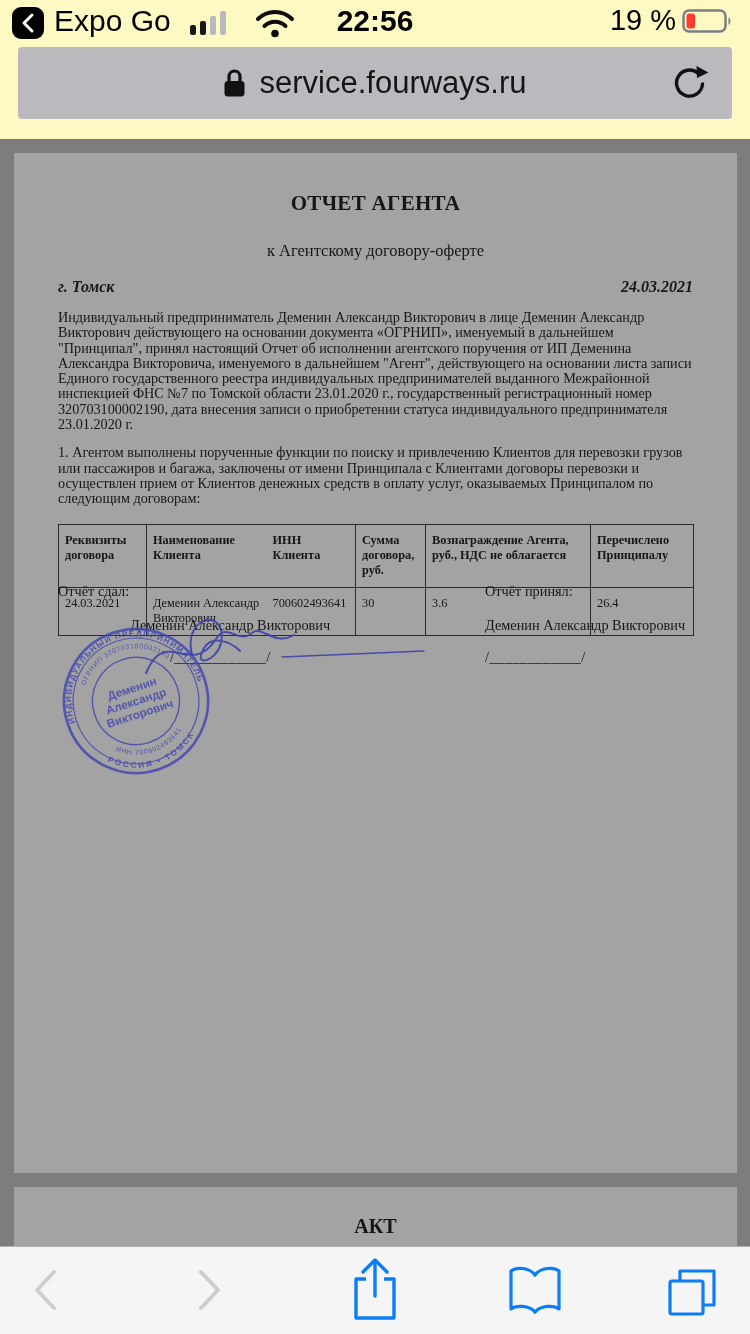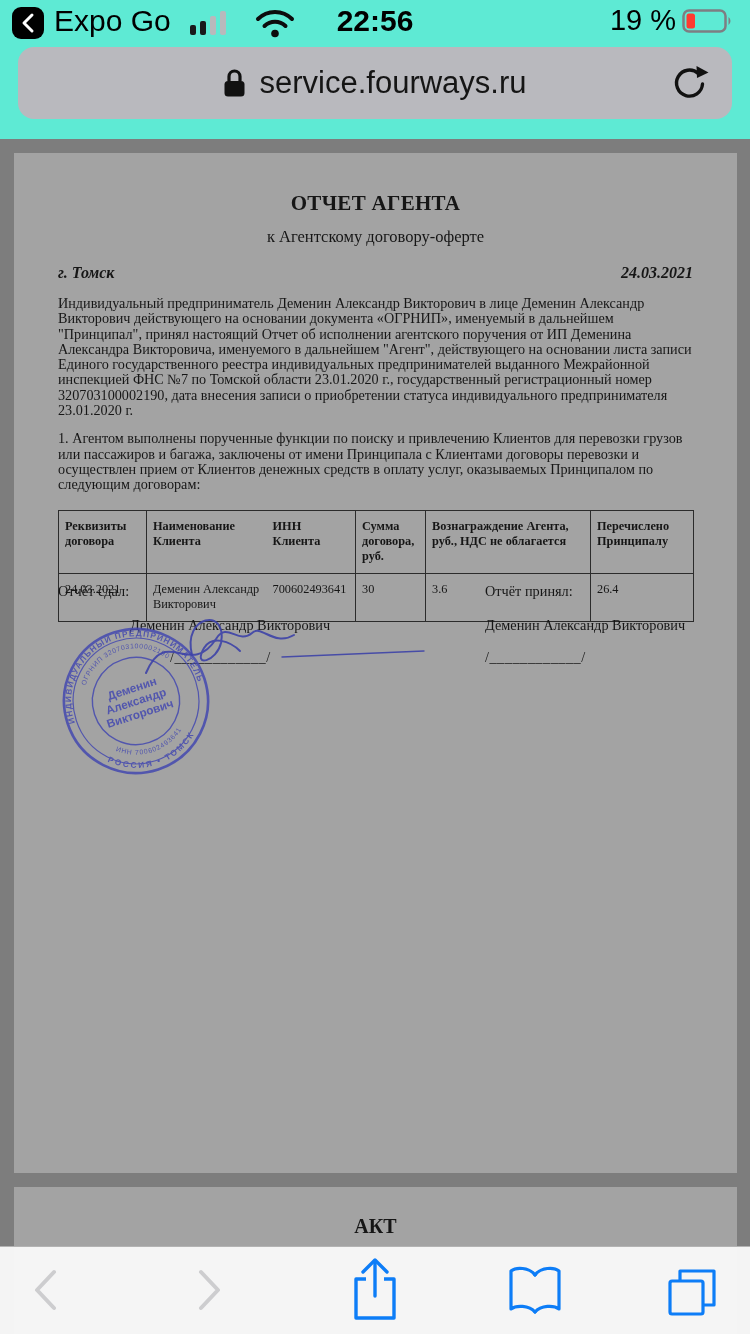--- a/index.html
+++ b/index.html
@@ -5,49 +5,49 @@
   * { margin:0; padding:0; box-sizing:border-box; }
   html,body { width:750px; height:1334px; }
   body {
     position:relative; overflow:hidden;
     background:#7d7d7d;
     font-family:"Liberation Sans", sans-serif;
     -webkit-font-smoothing:antialiased;
   }
 
   
-  .chrome-top { position:absolute; left:0; top:0; width:750px; height:139px; background:#5eead4; z-index:5; }
+  .chrome-top { position:absolute; left:0; top:0; width:750px; height:139px; background:#fef9c3; z-index:5; }
 
   .status-bar { position:absolute; left:0; top:0; width:750px; height:44px; }
   .app-chip { position:absolute; left:12px; top:7px; width:32px; height:32px; background:#000; border-radius:9px;
               display:flex; align-items:center; justify-content:center; }
   .app-name { position:absolute; left:54px; top:4px; font-size:30px; color:#000; }
   .signal { position:absolute; left:190px; top:11px; display:flex; align-items:flex-end; gap:4px; height:24px; }
   .signal i { display:block; width:6px; border-radius:2px; background:#19191b; }
   .signal i.b1{height:10px;} .signal i.b2{height:14px;}
   .signal i.b3{height:19px; background:#b9b9bc;} .signal i.b4{height:24px; background:#b9b9bc;}
   .wifi { position:absolute; left:254px; top:8px; }
   .time { position:absolute; left:0; top:4px; width:750px; text-align:center; font-size:30px; font-weight:600; color:#000; }
   .battery-group { position:absolute; right:16px; top:4px; display:flex; align-items:center; gap:6px; }
   .battery-pct { font-size:29px; color:#000; }
 
   .url-field { position:absolute; left:18px; top:47px; width:714px; height:72px;
-               background:#b9b9be; border-radius:16px;
+               background:#b9b9be; border-radius:4px;
                display:flex; align-items:center; justify-content:center; gap:13px; }
   .url-text { font-size:31px; color:#151515; }
   .reload-btn { position:absolute; right:22px; top:16px; width:40px; height:40px; }
 
   
   .page { position:absolute; left:14px; width:723px; background:#a3a3a3;
           font-family:"Liberation Serif", serif; color:#161616; }
   .page1 { top:153px; height:1020px; padding:38px 44px 0; }
   .page2 { top:1187px; height:147px; }
 
   .doc-title { text-align:center; font-size:21px; font-weight:bold; letter-spacing:.3px; }
-  .doc-subtitle { text-align:center; font-size:16.5px; margin-top:11px; }
+  .doc-subtitle { text-align:center; font-size:16.5px; margin-top:25px; }
   .city-date { display:flex; justify-content:space-between; margin-top:17px;
                font-size:16px; font-weight:bold; font-style:italic; }
   .para { font-size:14.2px; line-height:15.3px; margin-top:14px; text-align:left; }
   .para.p2 { margin-top:13px; }
 
   table.report { border-collapse:collapse; margin-top:17px; width:635px; table-layout:fixed; font-size:12.3px; }
   table.report th, table.report td { border:1.5px solid #2b2b2b; padding:8px 6px 9px; vertical-align:top; text-align:left; }
   table.report th { font-weight:bold; }
   .no-right { border-right:none !important; }
   .no-left  { border-left:none !important; }

